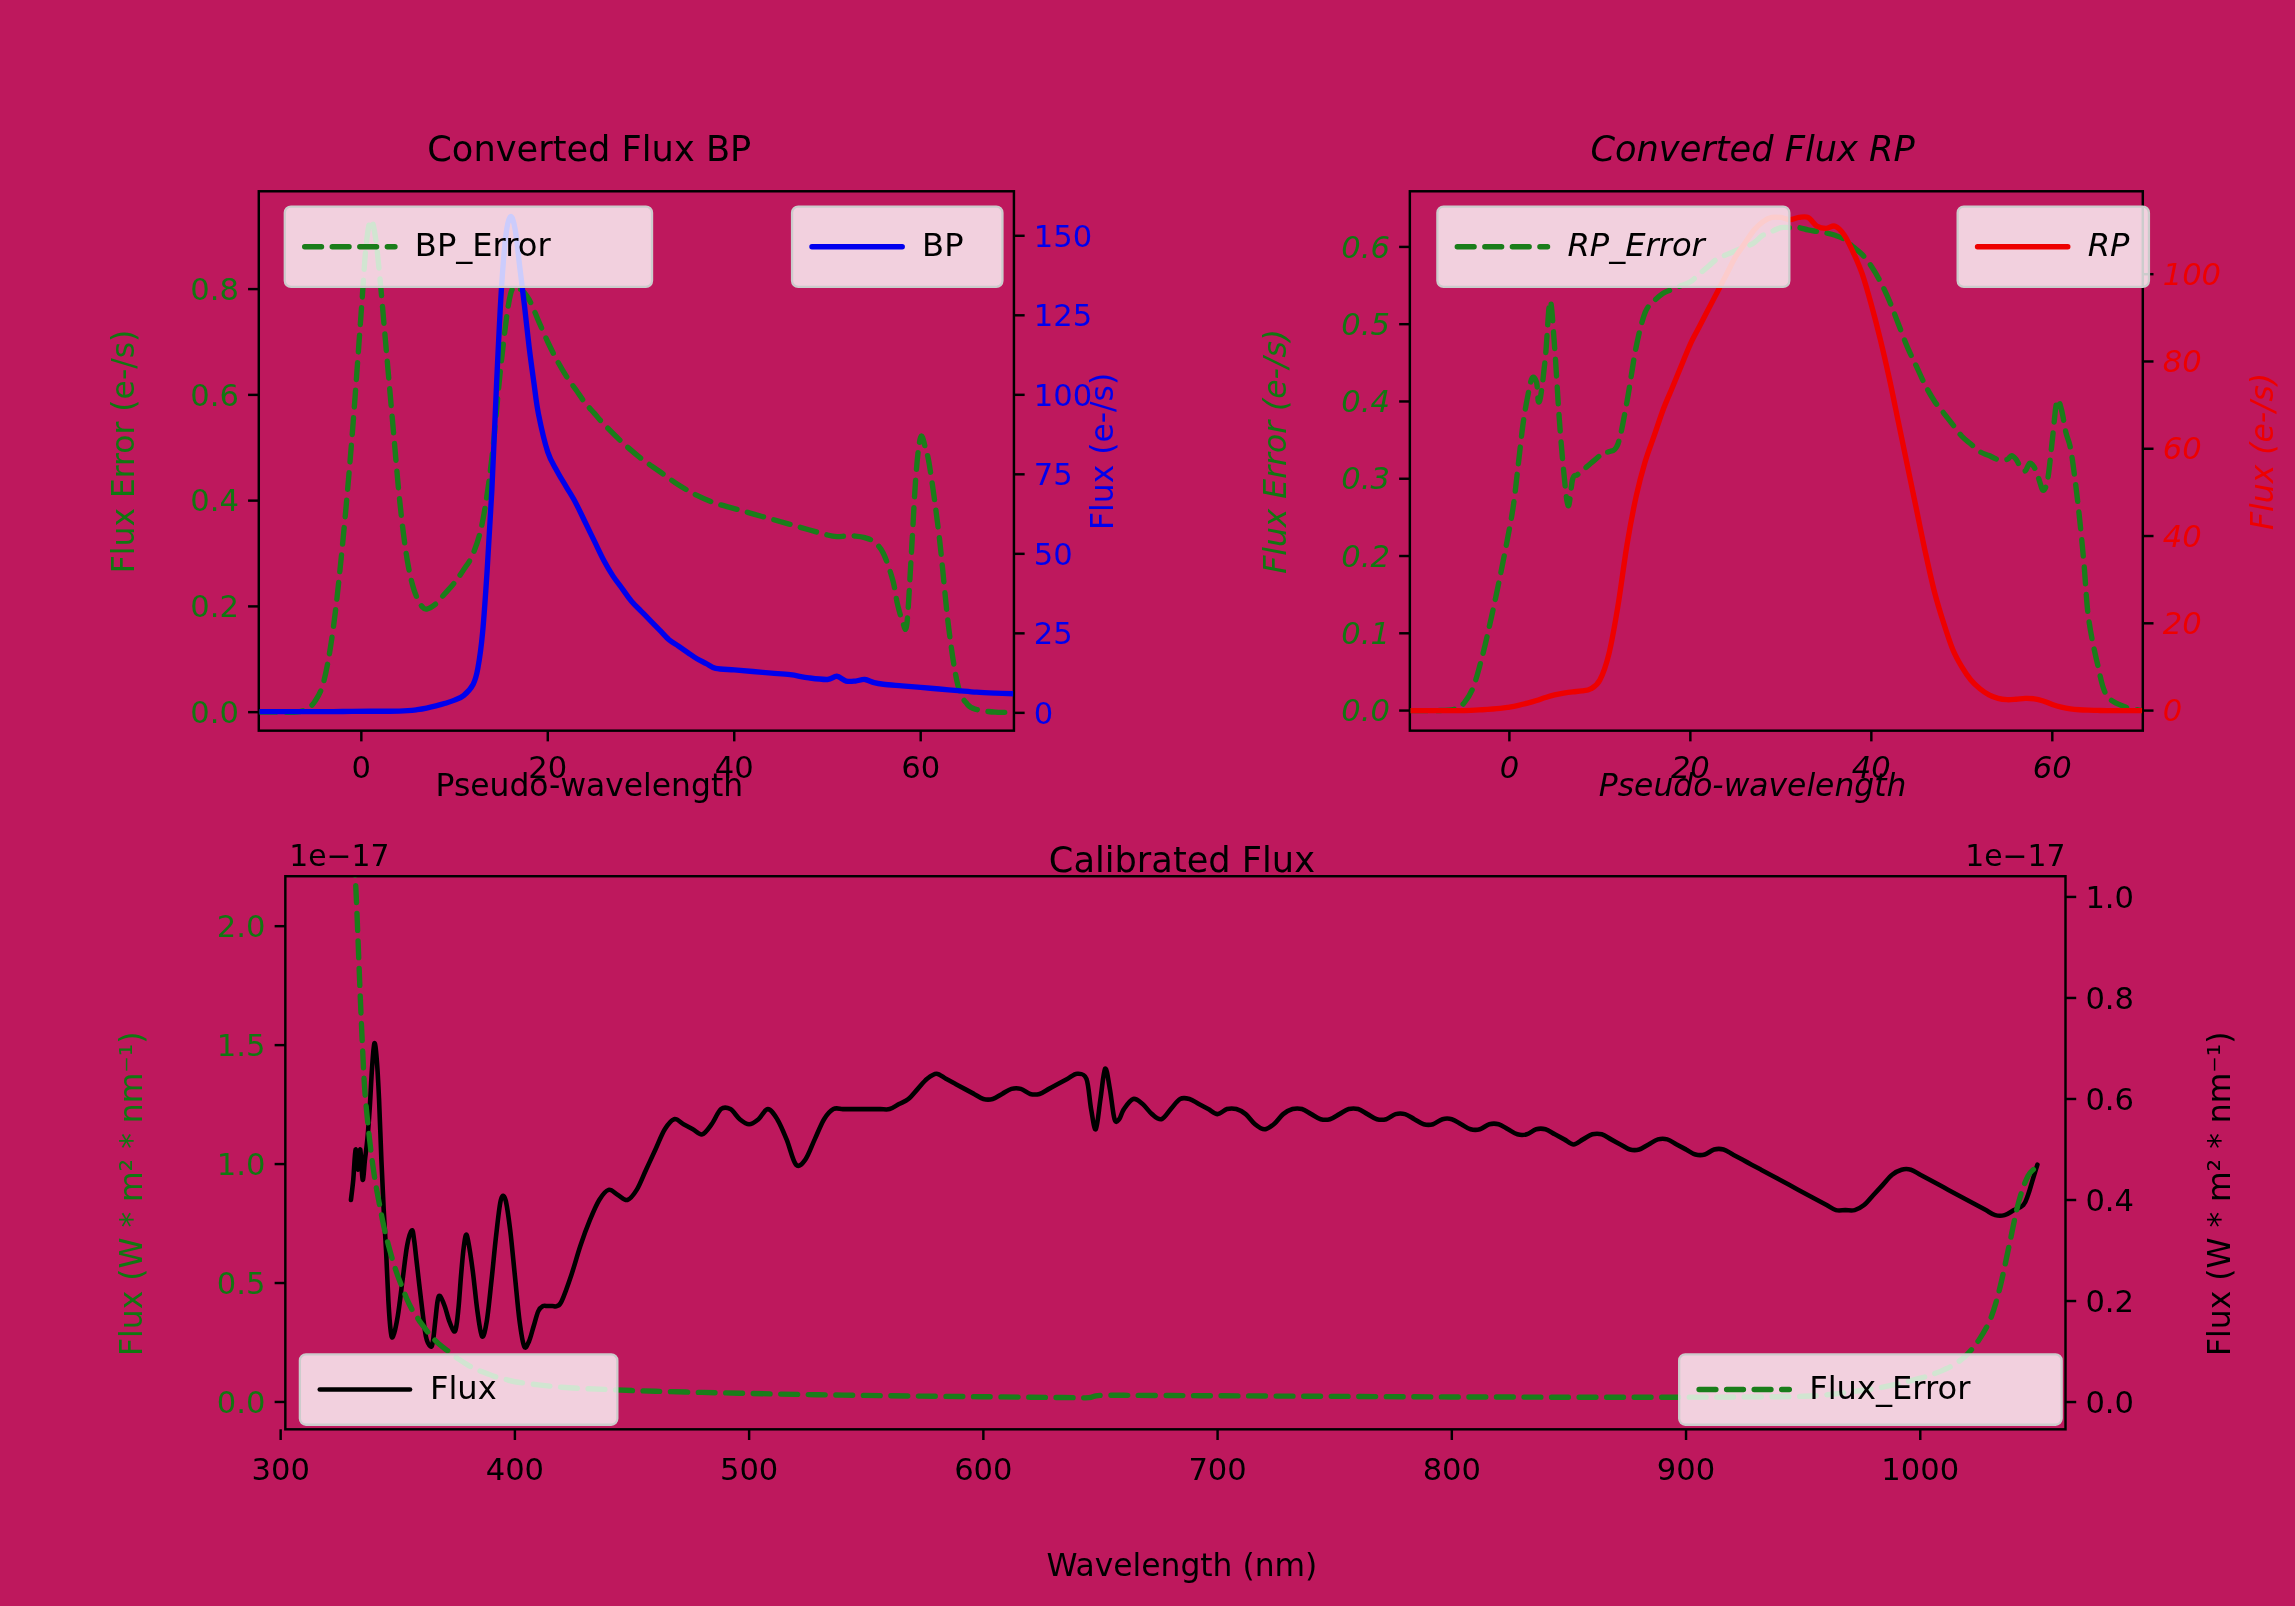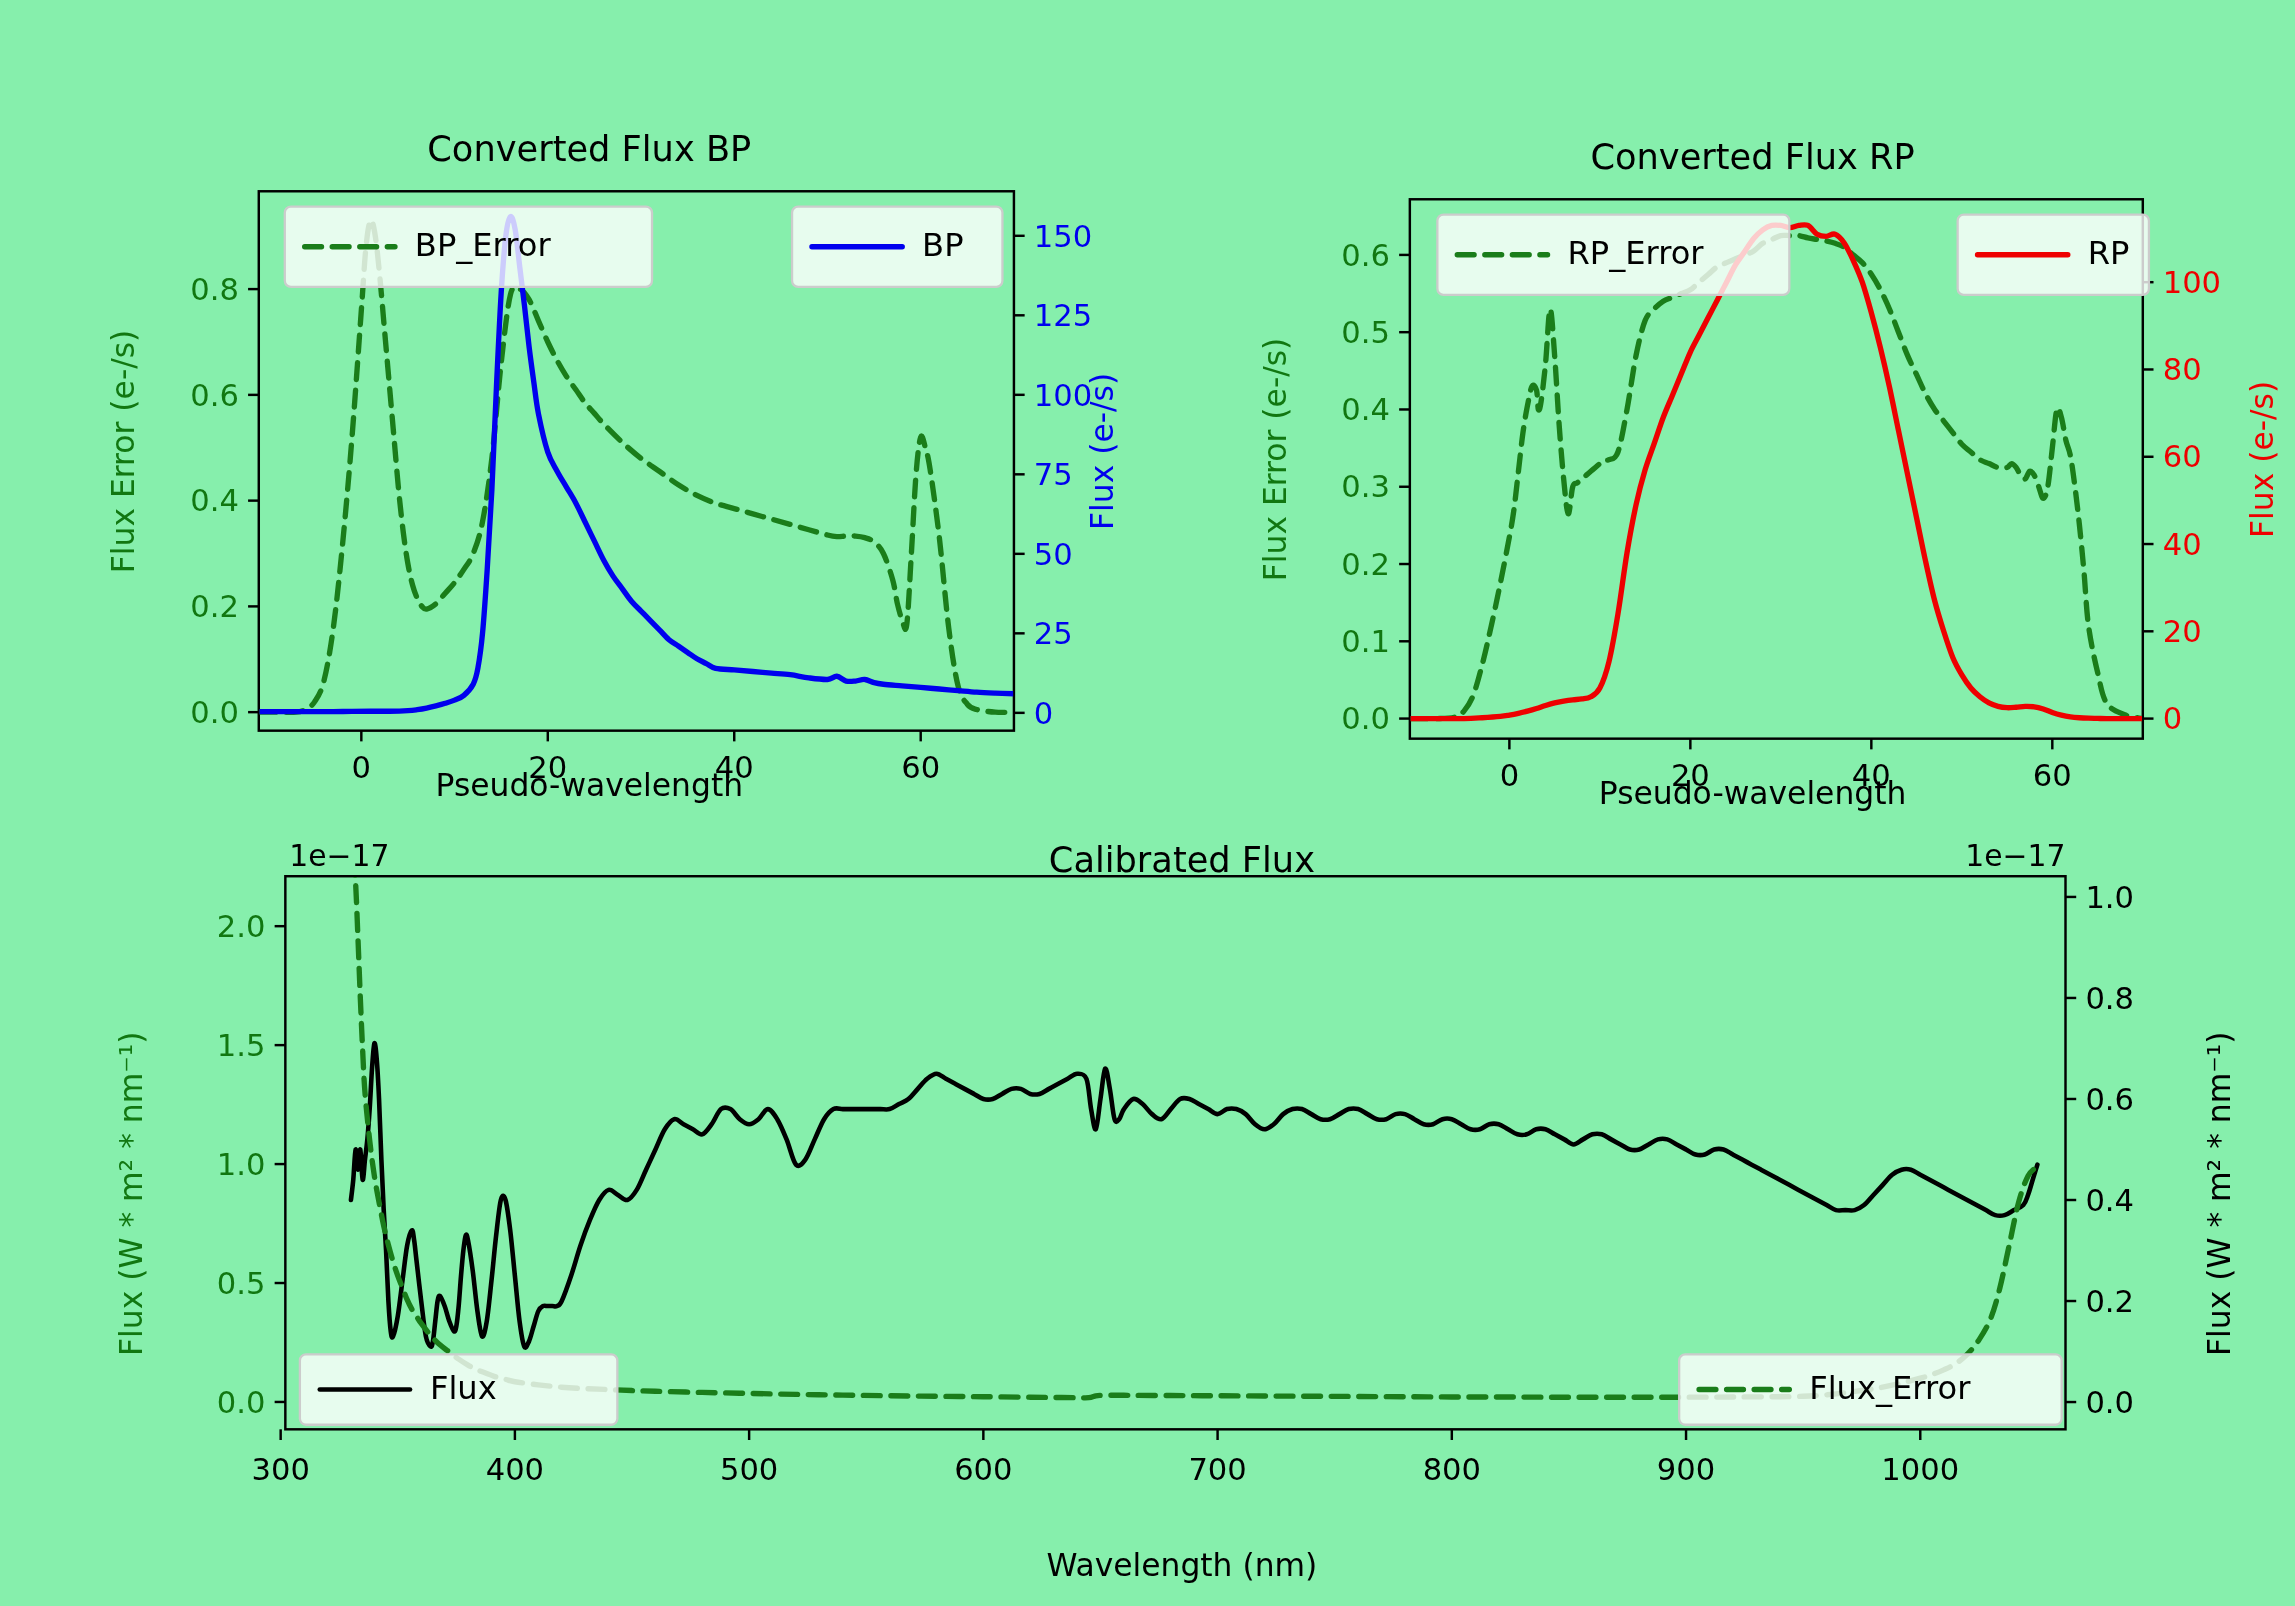--- a/index.html
+++ b/index.html
@@ -1,17 +1,17 @@
 <!DOCTYPE html>
 <html style="font-size:12.2px"><head>
 <meta charset="utf-8">
 <style>
   html,body{margin:0;padding:0;background:#ffffff;}
   body{width:2295px;height:1607px;font-family:"DejaVu Sans",sans-serif;overflow:hidden;}
-  #figure{position:relative;width:2295px;height:1607px;background:#86efac;}
+  #figure{position:relative;width:2295px;height:1607px;background:#be185d;}
   .panel{position:absolute;}
   svg{display:block;overflow:visible;}
   .ax-frame{fill:none;stroke:#000;stroke-width:3.2;}
   .tick{stroke:#000;stroke-width:3.2;}
   .ttl{font-size:46px;fill:#000;text-anchor:middle;font-family:"DejaVu Sans",sans-serif;}
   .ticklbl{font-size:40px;fill:#000;font-family:"DejaVu Sans",sans-serif;}
   .ticklbl.green{fill:#117711;}
   .ticklbl.blue{fill:#0000ee;}
   .ticklbl.red{fill:#ee0000;}
   .axlbl{font-size:41px;fill:#000;text-anchor:middle;font-family:"DejaVu Sans",sans-serif;}
@@ -90,21 +90,21 @@
           </g>
           <g>
             <rect x="1035" y="270" width="275" height="105" class="legbox"></rect>
             <line x1="1061" y1="322.5" x2="1179" y2="322.5" class="ln ln-blue"></line>
             <text x="1205" y="322.5" class="leglbl" text-anchor="start">BP</text>
           </g>
         </g>
     </svg>
   </div>
 
-  <div class="panel" style="left:1148px;top:8px;width:1148px;height:811px;">
+  <div class="panel" style="left:1148px;top:0px;width:1148px;height:811px;font-style:italic;">
     <svg id="svg-rp" width="1148" height="811" viewBox="0 0 1500 1060">
       <text class="ttl" x="790" y="210">Converted Flux RP</text>
       <g id="rp-axes">
           <rect x="342" y="250" width="958" height="705" class="ax-frame"></rect>
           <line x1="472.09876543209873" y1="955" x2="472.09876543209873" y2="969" class="tick"></line>
           <text x="472.09876543209873" y="1017" class="ticklbl" text-anchor="middle">0</text>
           <line x1="708.641975308642" y1="955" x2="708.641975308642" y2="969" class="tick"></line>
           <text x="708.641975308642" y="1017" class="ticklbl" text-anchor="middle">20</text>
           <line x1="945.1851851851852" y1="955" x2="945.1851851851852" y2="969" class="tick"></line>
           <text x="945.1851851851852" y="1017" class="ticklbl" text-anchor="middle">40</text>

